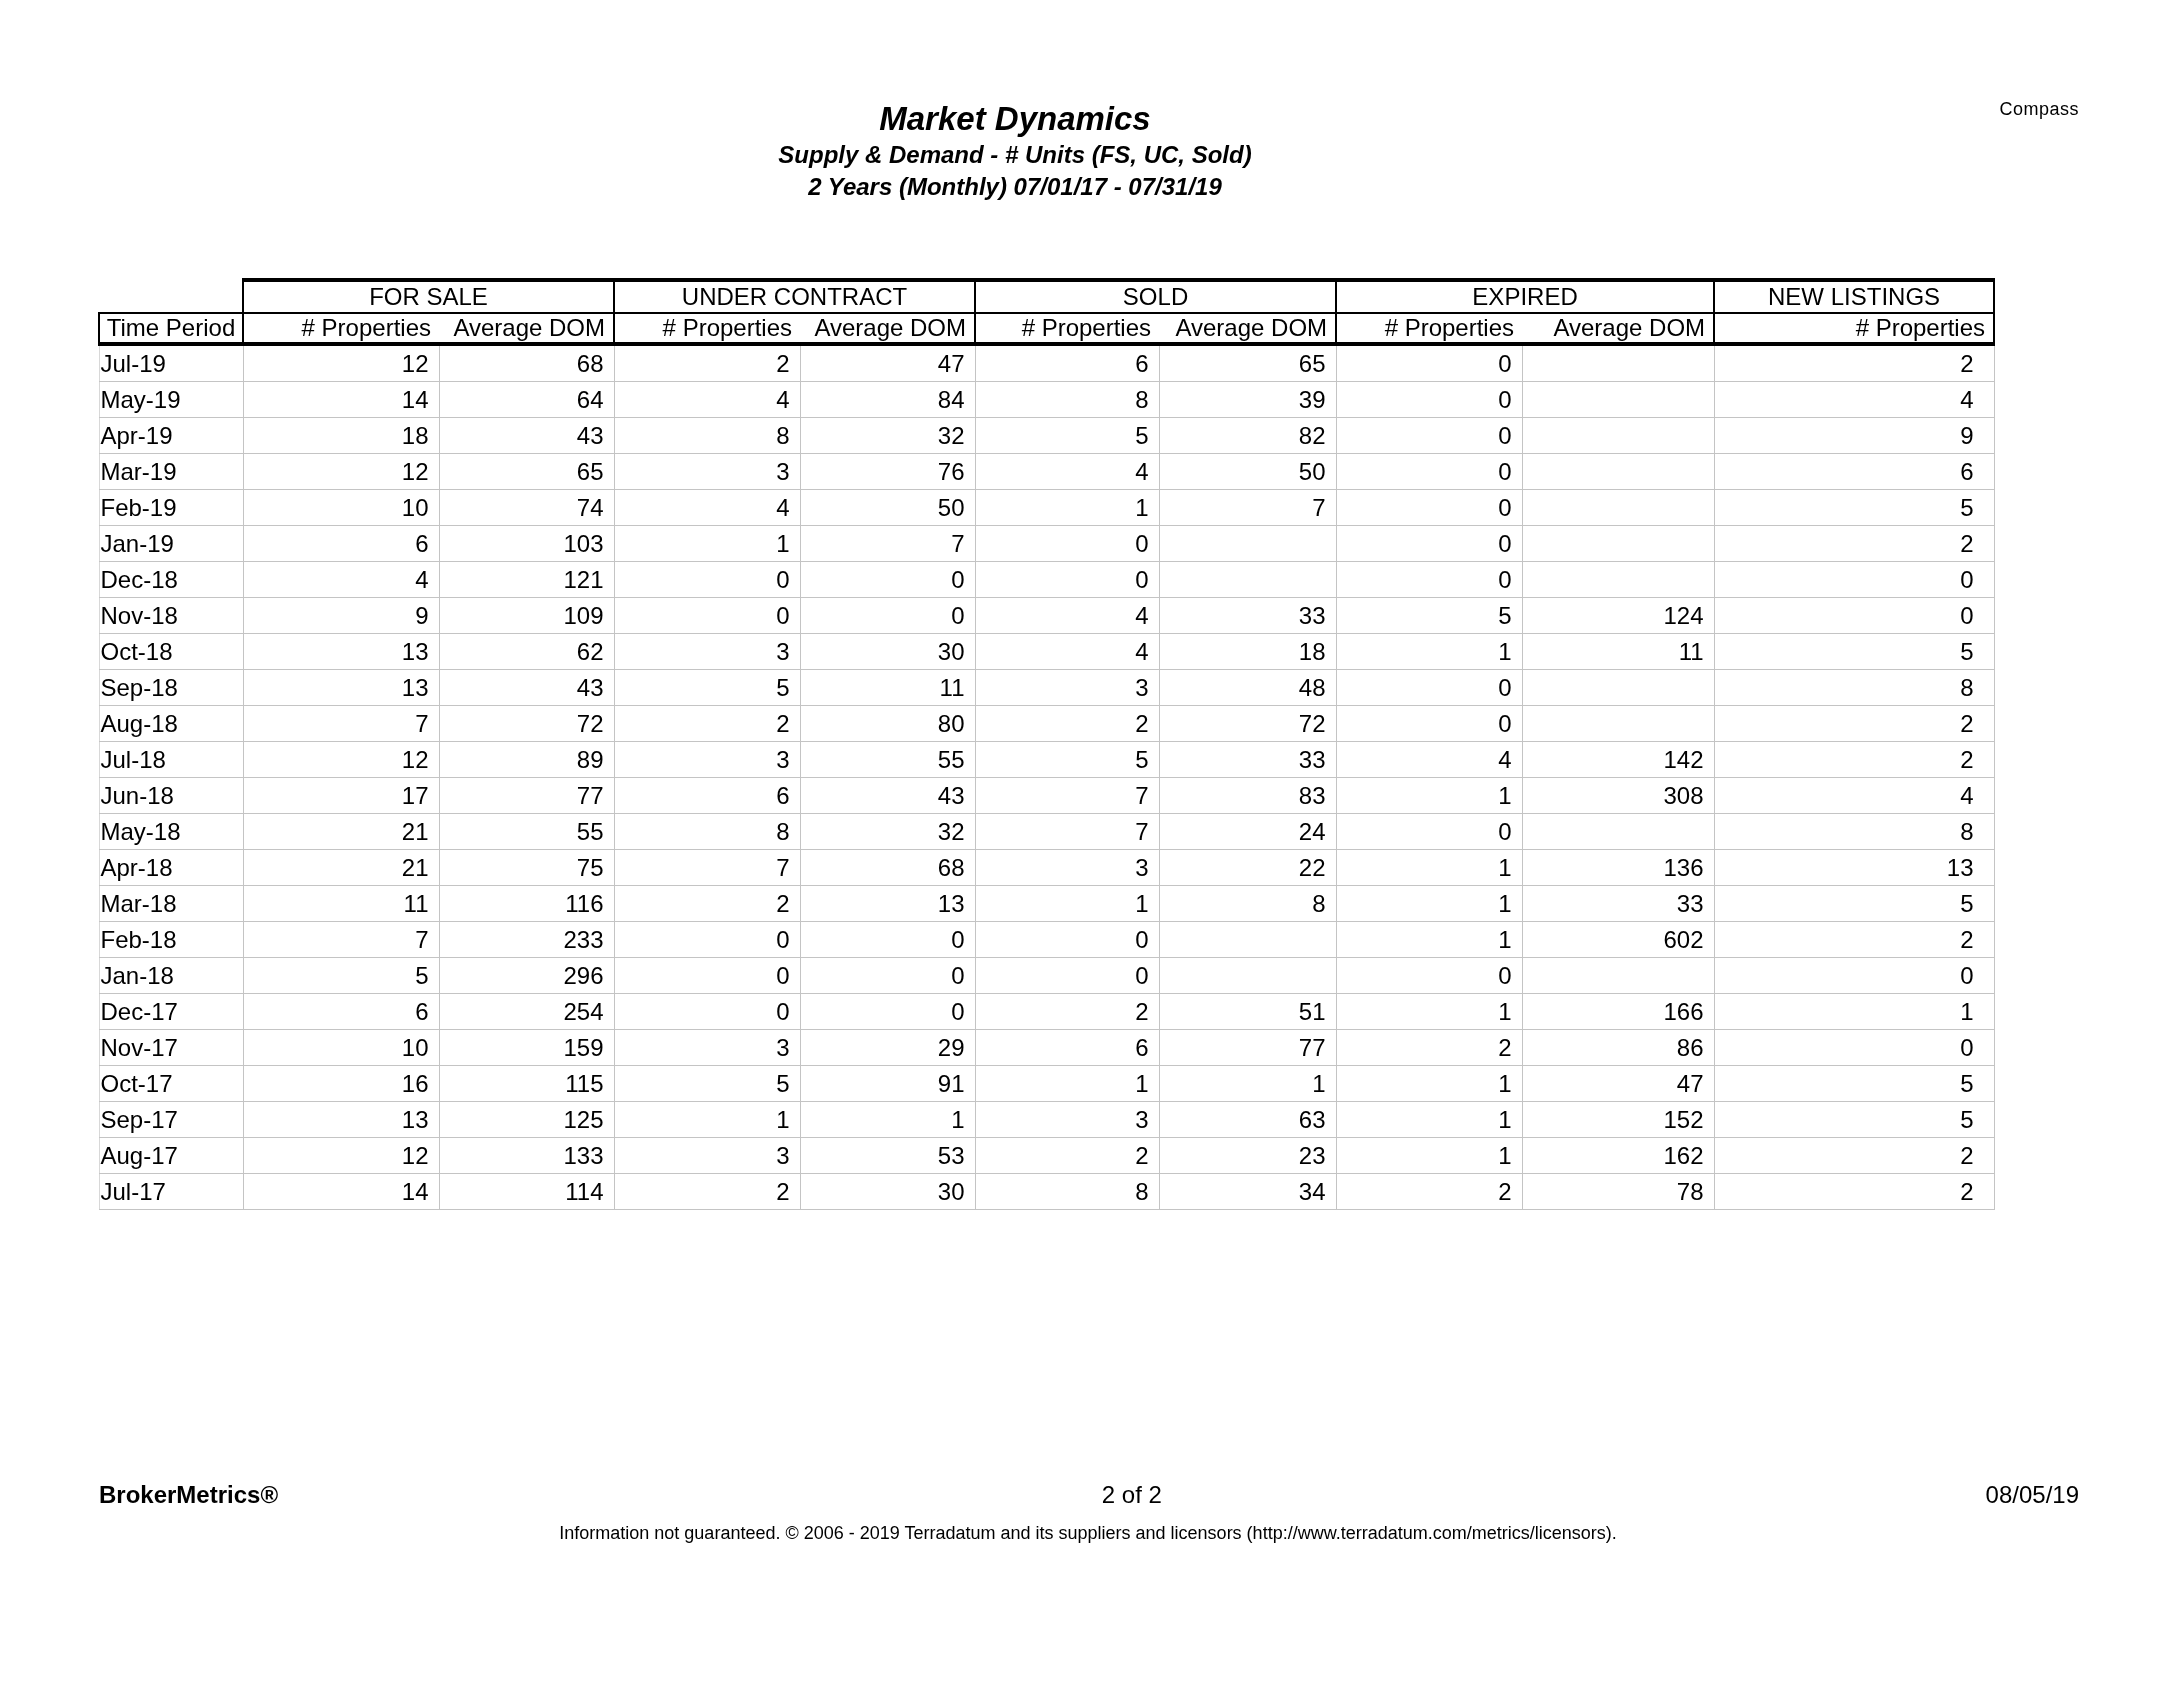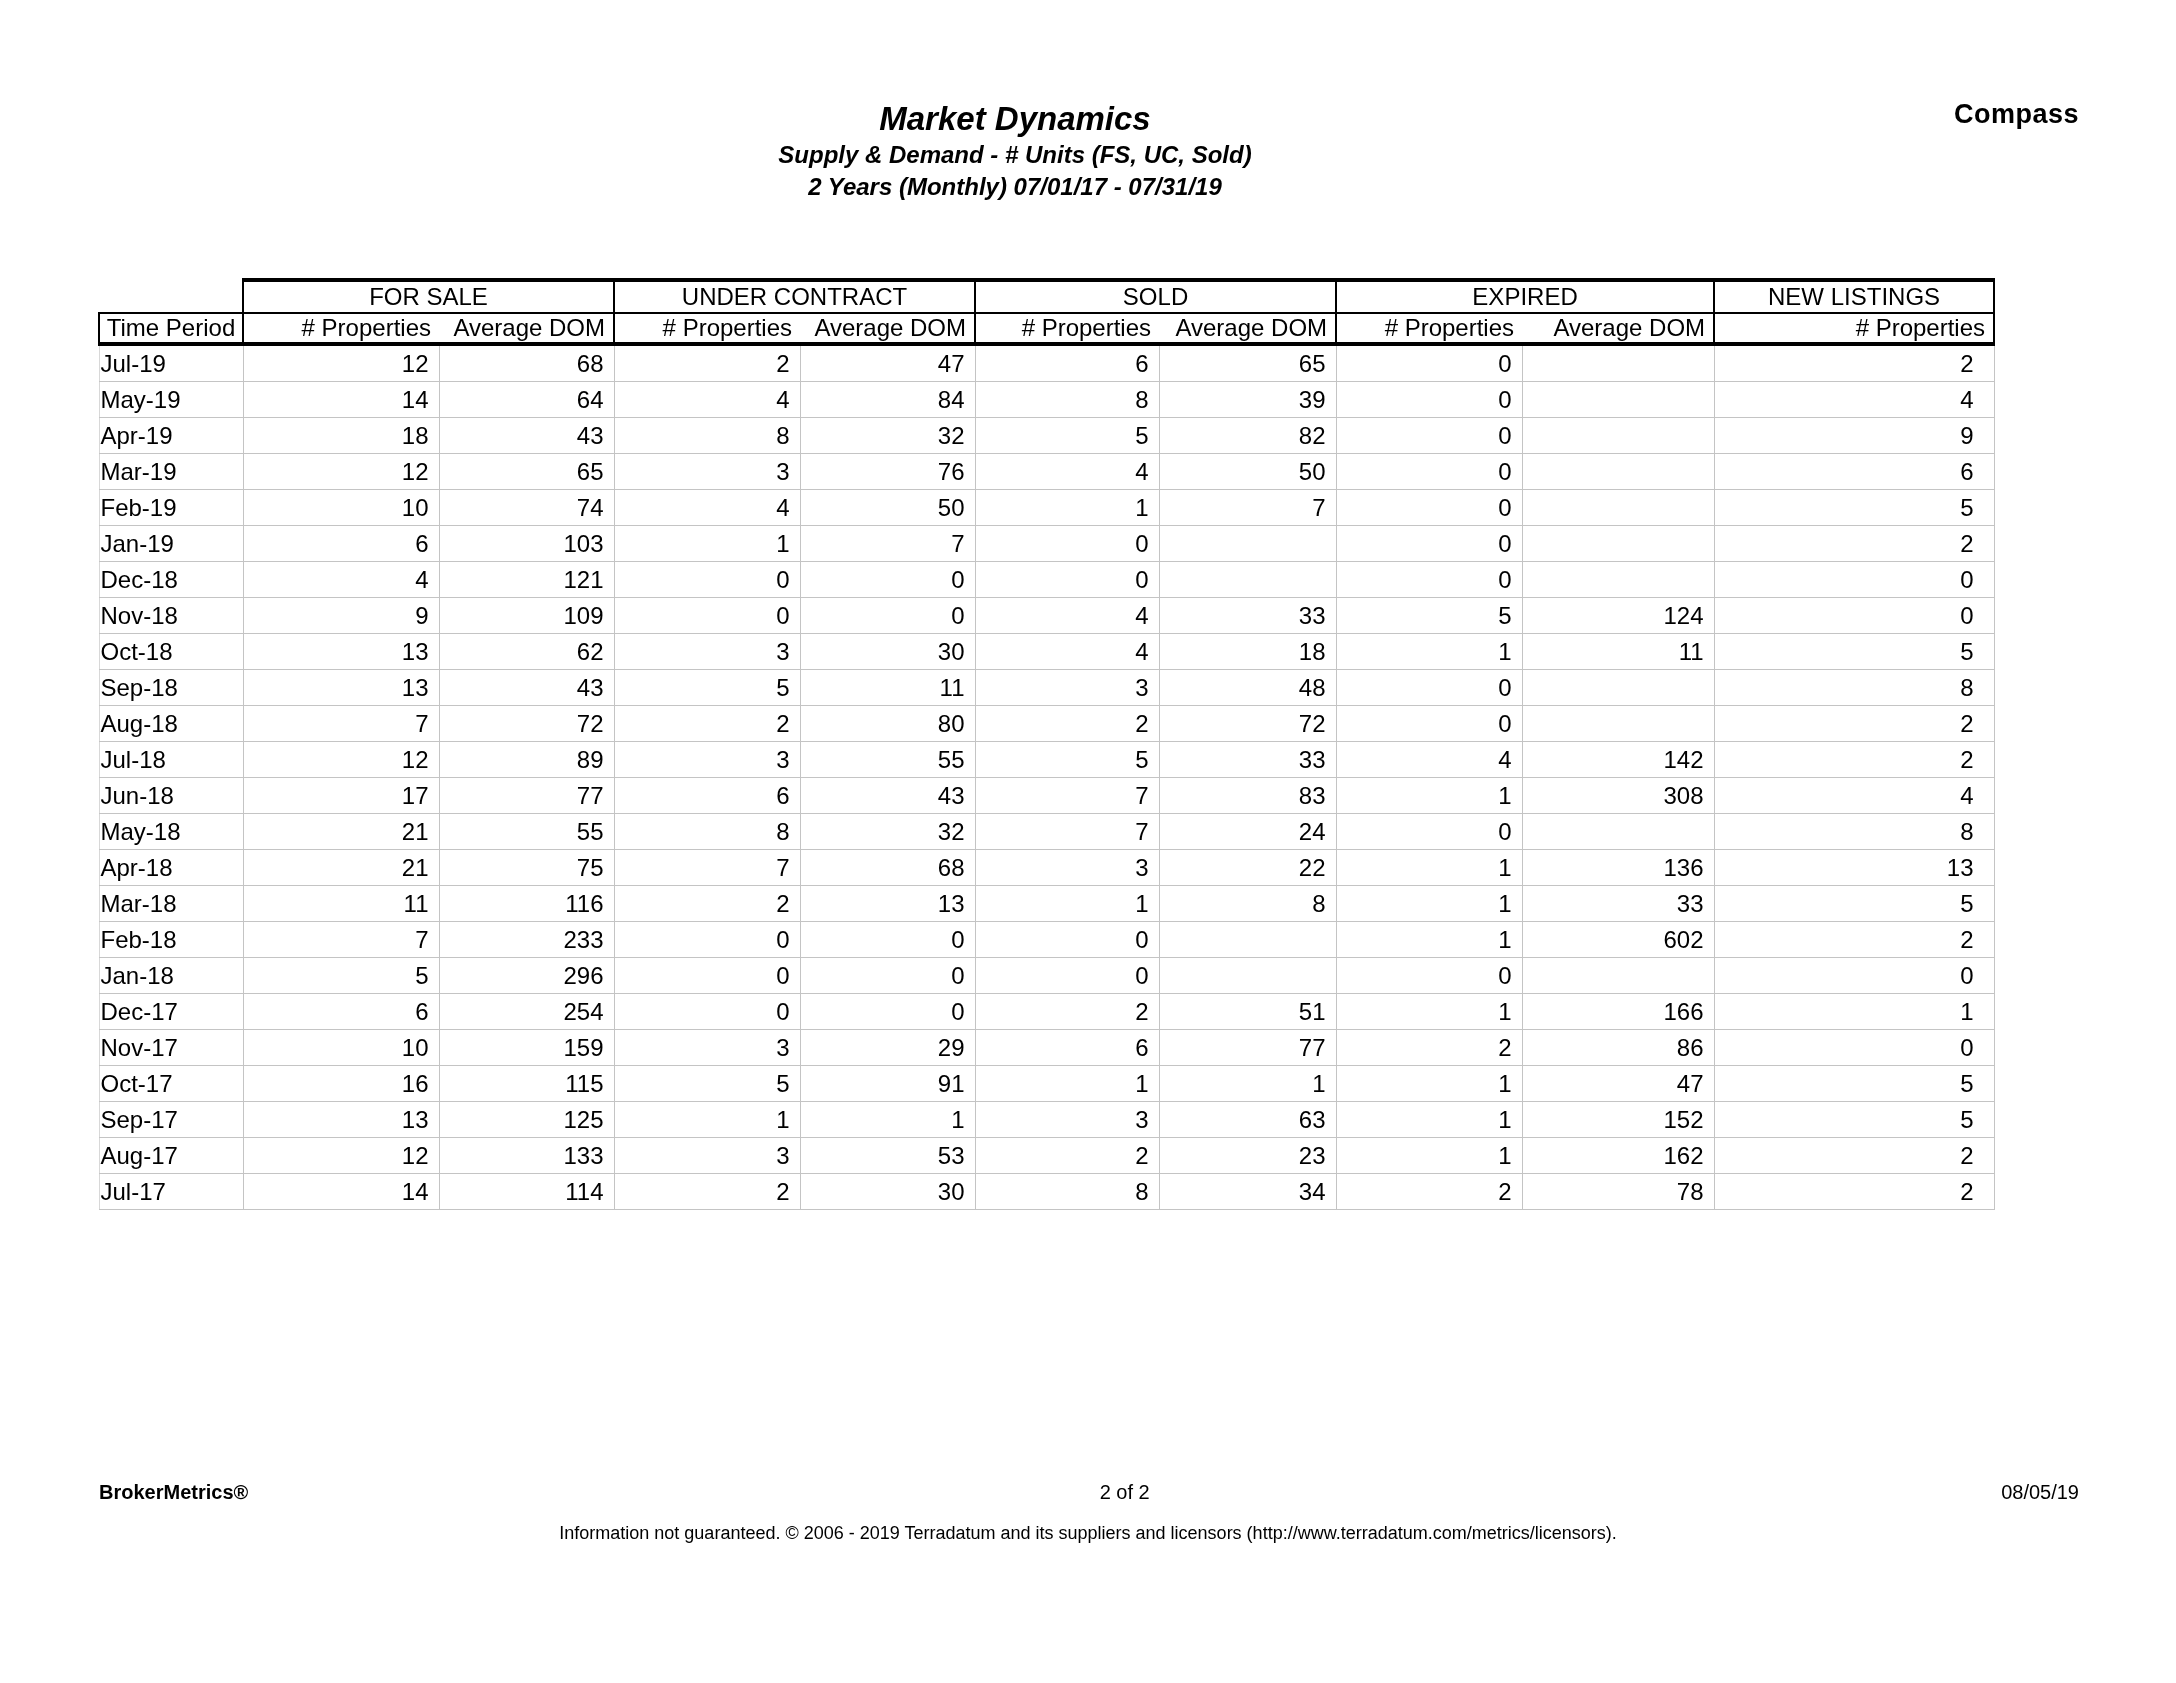--- a/index.html
+++ b/index.html
@@ -6,21 +6,21 @@
   .page {
     position:relative;
     width:2176px; height:1683px;
     background:#ffffff;
     font-family:"Liberation Sans","DejaVu Sans",sans-serif;
     color:#000;
     overflow:hidden;
   }
   .brand {
     position:absolute; top:99px; right:97px;
-    font-size:27px; font-weight:bold; letter-spacing:0.5px;
+    font-size:18px; font-weight:normal; letter-spacing:0.5px;
   }
   .titleblock {
     position:absolute; top:99px; left:0; width:2030px;
     text-align:center;
     font-style:italic;
   }
   .title   { font-size:33px; font-weight:bold; line-height:40px; }
   .subtitle{ font-size:24px; font-weight:bold; line-height:32px; }
 
   table.md {
@@ -59,21 +59,21 @@
     border-bottom:1px solid #c4c4c4;
     border-right:1px solid #c4c4c4;
   }
   tbody td.period { text-align:left; padding-left:1px; border-left:1px solid #d8d8d8; }
   tbody td.num    { text-align:right; padding-right:10px; }
   tbody td.nl     { padding-right:20px; }
 
   .footer {
     position:absolute; top:1481px; left:99px; right:97px;
     display:flex; justify-content:space-between; align-items:baseline;
-    font-size:20px;
+    font-size:24px;
   }
   .footer .bm { font-weight:bold; }
   .disclaimer {
     position:absolute; top:1523px; left:0; width:2176px;
     text-align:center; font-size:18px;
   }
 </style>
 </head>
 <body>
 

